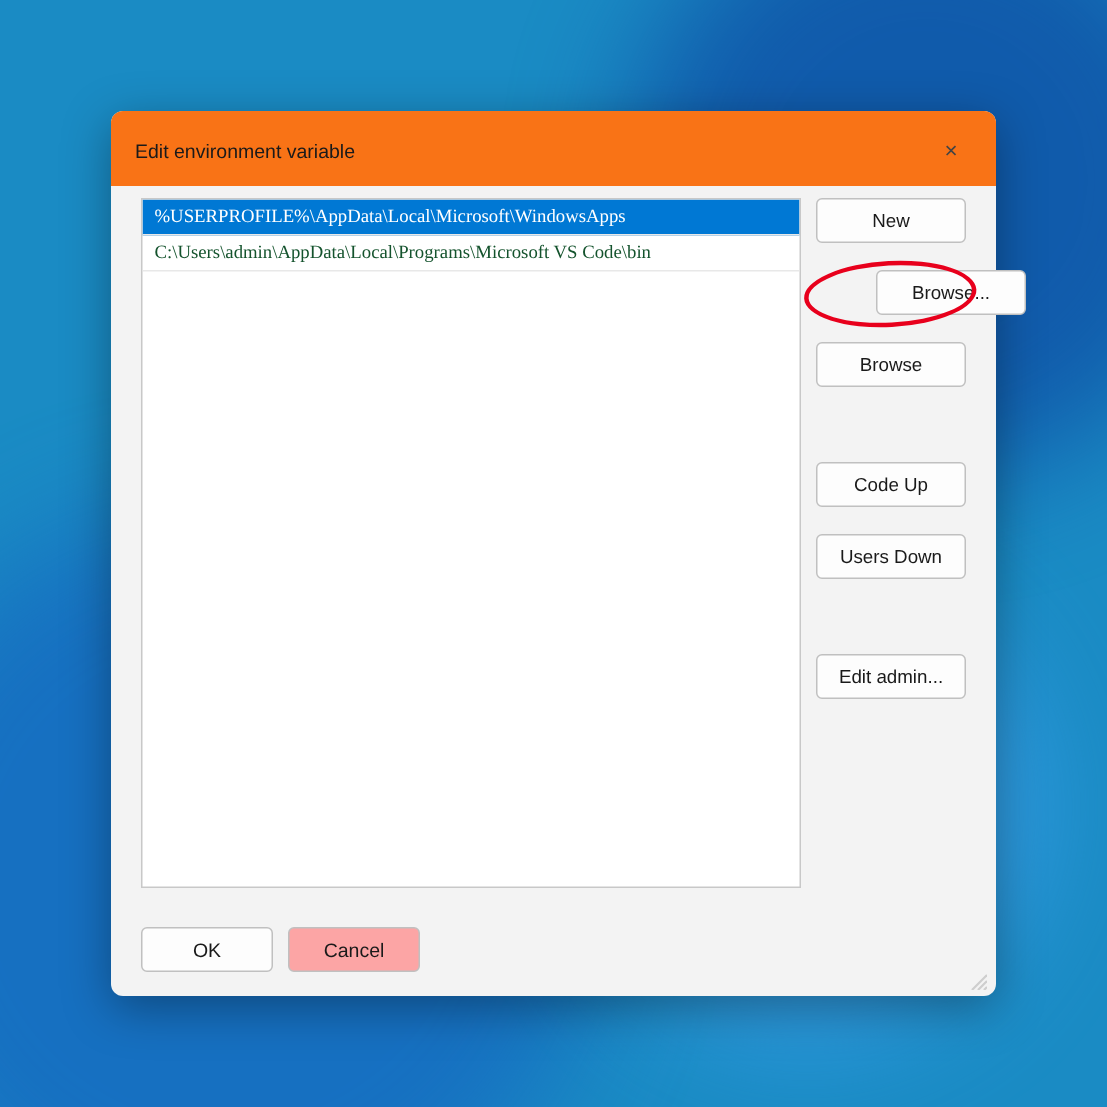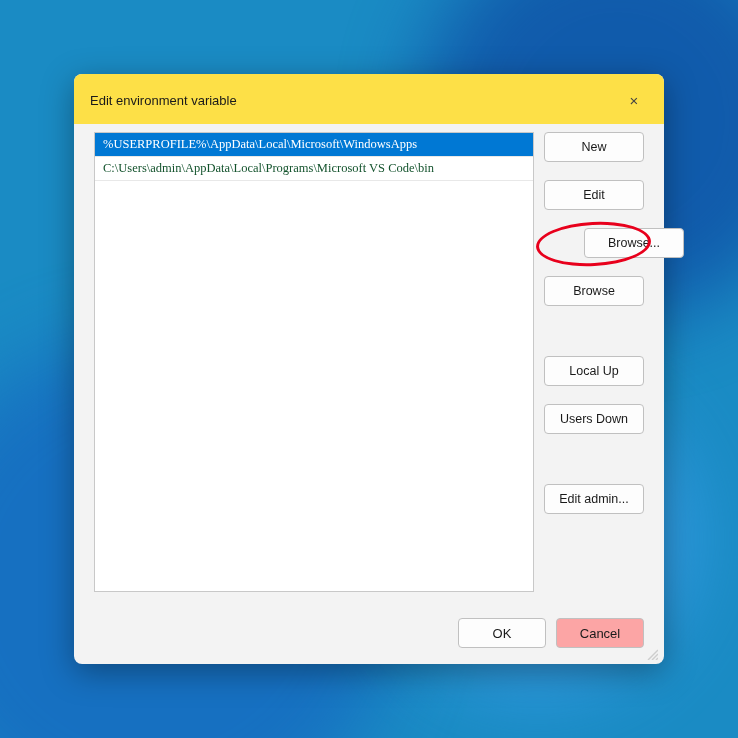--- a/index.html
+++ b/index.html
@@ -49,21 +49,21 @@
       box-shadow: 0 8px 32px rgba(0,0,0,0.35);
       overflow: visible;
     }
 
     
     .title-bar {
       display: flex;
       align-items: center;
       justify-content: space-between;
       padding: 12px 16px 10px 16px;
-      background: #fde047;
+      background: #f97316;
       border-radius: 8px 8px 0 0;
     }
     .title-bar-text {
       font-size: 13px;
       color: #1a1a1a;
       font-weight: 400;
     }
     .close-btn {
       width: 28px;
       height: 28px;
@@ -152,21 +152,20 @@
       transform: rotate(-3deg);
     }
 
     .btn-spacer {
       height: 14px;
     }
 
     
     .dialog-footer {
       display: flex;
-      justify-content: flex-end;
       align-items: center;
       gap: 10px;
       padding: 10px 20px 16px 20px;
       position: relative;
     }
 
     .resize-handle {
       position: absolute;
       bottom: 4px;
       right: 6px;
@@ -213,32 +212,31 @@
 
   <div class="dialog-body">
 
     <div class="list-container">
       <div class="list-item selected">%USERPROFILE%\AppData\Local\Microsoft\WindowsApps</div>
       <div class="list-item">C:\Users\admin\AppData\Local\Programs\Microsoft VS Code\bin</div>
     </div>
 
     <div class="buttons-panel">
       <button class="btn">New</button>
-      <button class="btn">Edit</button>
 
       <div class="btn-browse-wrapper">
         <div class="red-circle"></div>
         <button class="btn">Browse...</button>
       </div>
 
       <button class="btn">Browse</button>
 
       <div class="btn-spacer"></div>
 
-      <button class="btn">Local Up</button>
+      <button class="btn">Code Up</button>
       <button class="btn">Users Down</button>
 
       <div class="btn-spacer"></div>
 
       <button class="btn">Edit admin...</button>
     </div>
 
   </div>
 
   <div class="dialog-footer">

